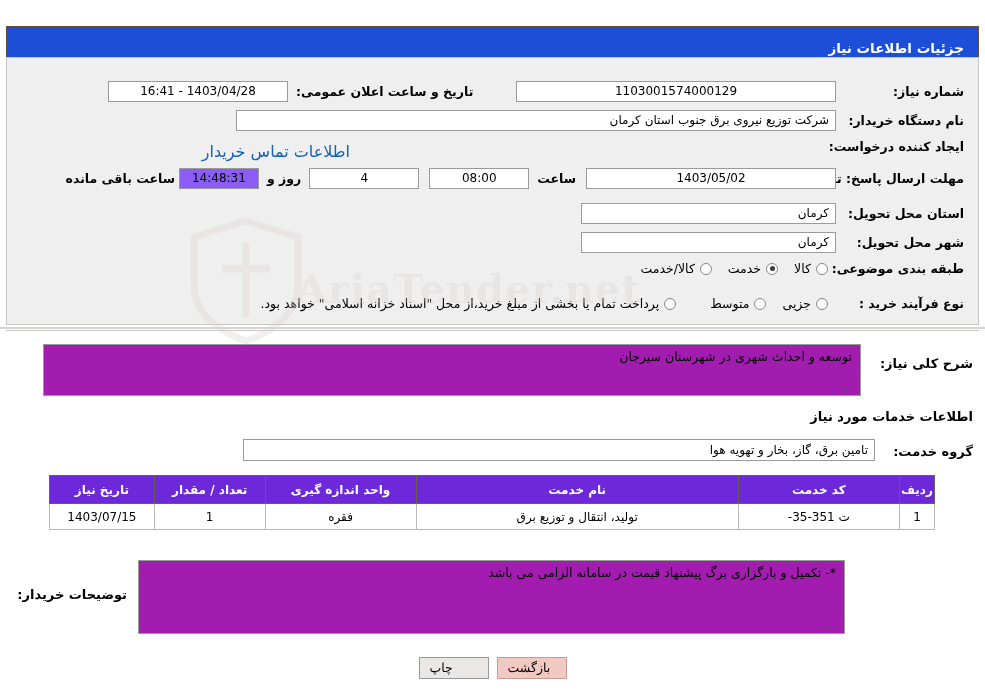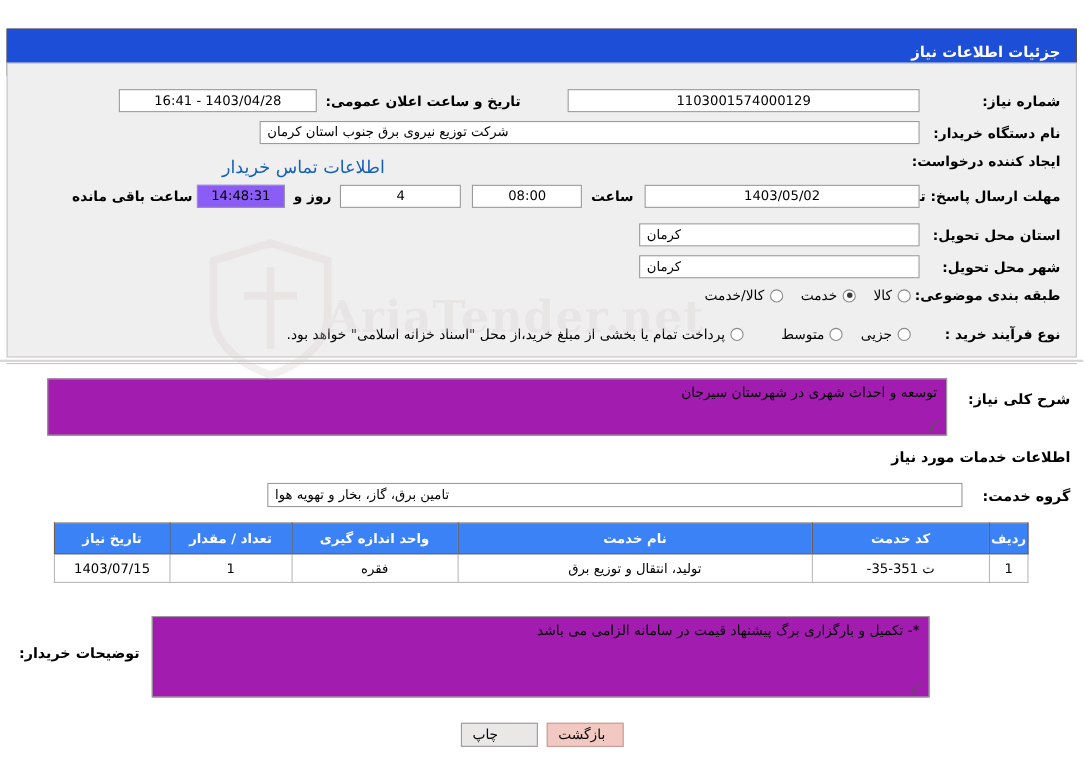--- a/index.html
+++ b/index.html
@@ -68,21 +68,21 @@
     border: 1px solid #9a9a9a;
     height: 21px;
     line-height: 19px;
     font-size: 12px;
     color: #000;
     padding: 0 6px;
     text-align: center;
     overflow: hidden;
     white-space: nowrap;
   }
-  .fld.right { text-align: left; }
+  .fld.right { text-align: right; }
 
   .link {
     color: #1560b8;
     font-size: 16px;
     text-decoration: none;
     cursor: pointer;
   }
 
   
   .radio-wrap { display: inline-flex; align-items: center; gap: 5px; margin-left: 16px; }
@@ -158,21 +158,21 @@
 
   
   .tbl {
     position: absolute;
     left: 49px; top: 475px;
     width: 886px;
     border-collapse: collapse;
     direction: rtl;
   }
   .tbl th {
-    background: #3b82f6;
+    background: #6d28d9;
     color: #ffffff;
     font-size: 12px;
     font-weight: bold;
     height: 28px;
     border: 1px solid #6f5d4e;
     text-align: center;
   }
   .tbl td {
     background: #ffffff;
     color: #000;

